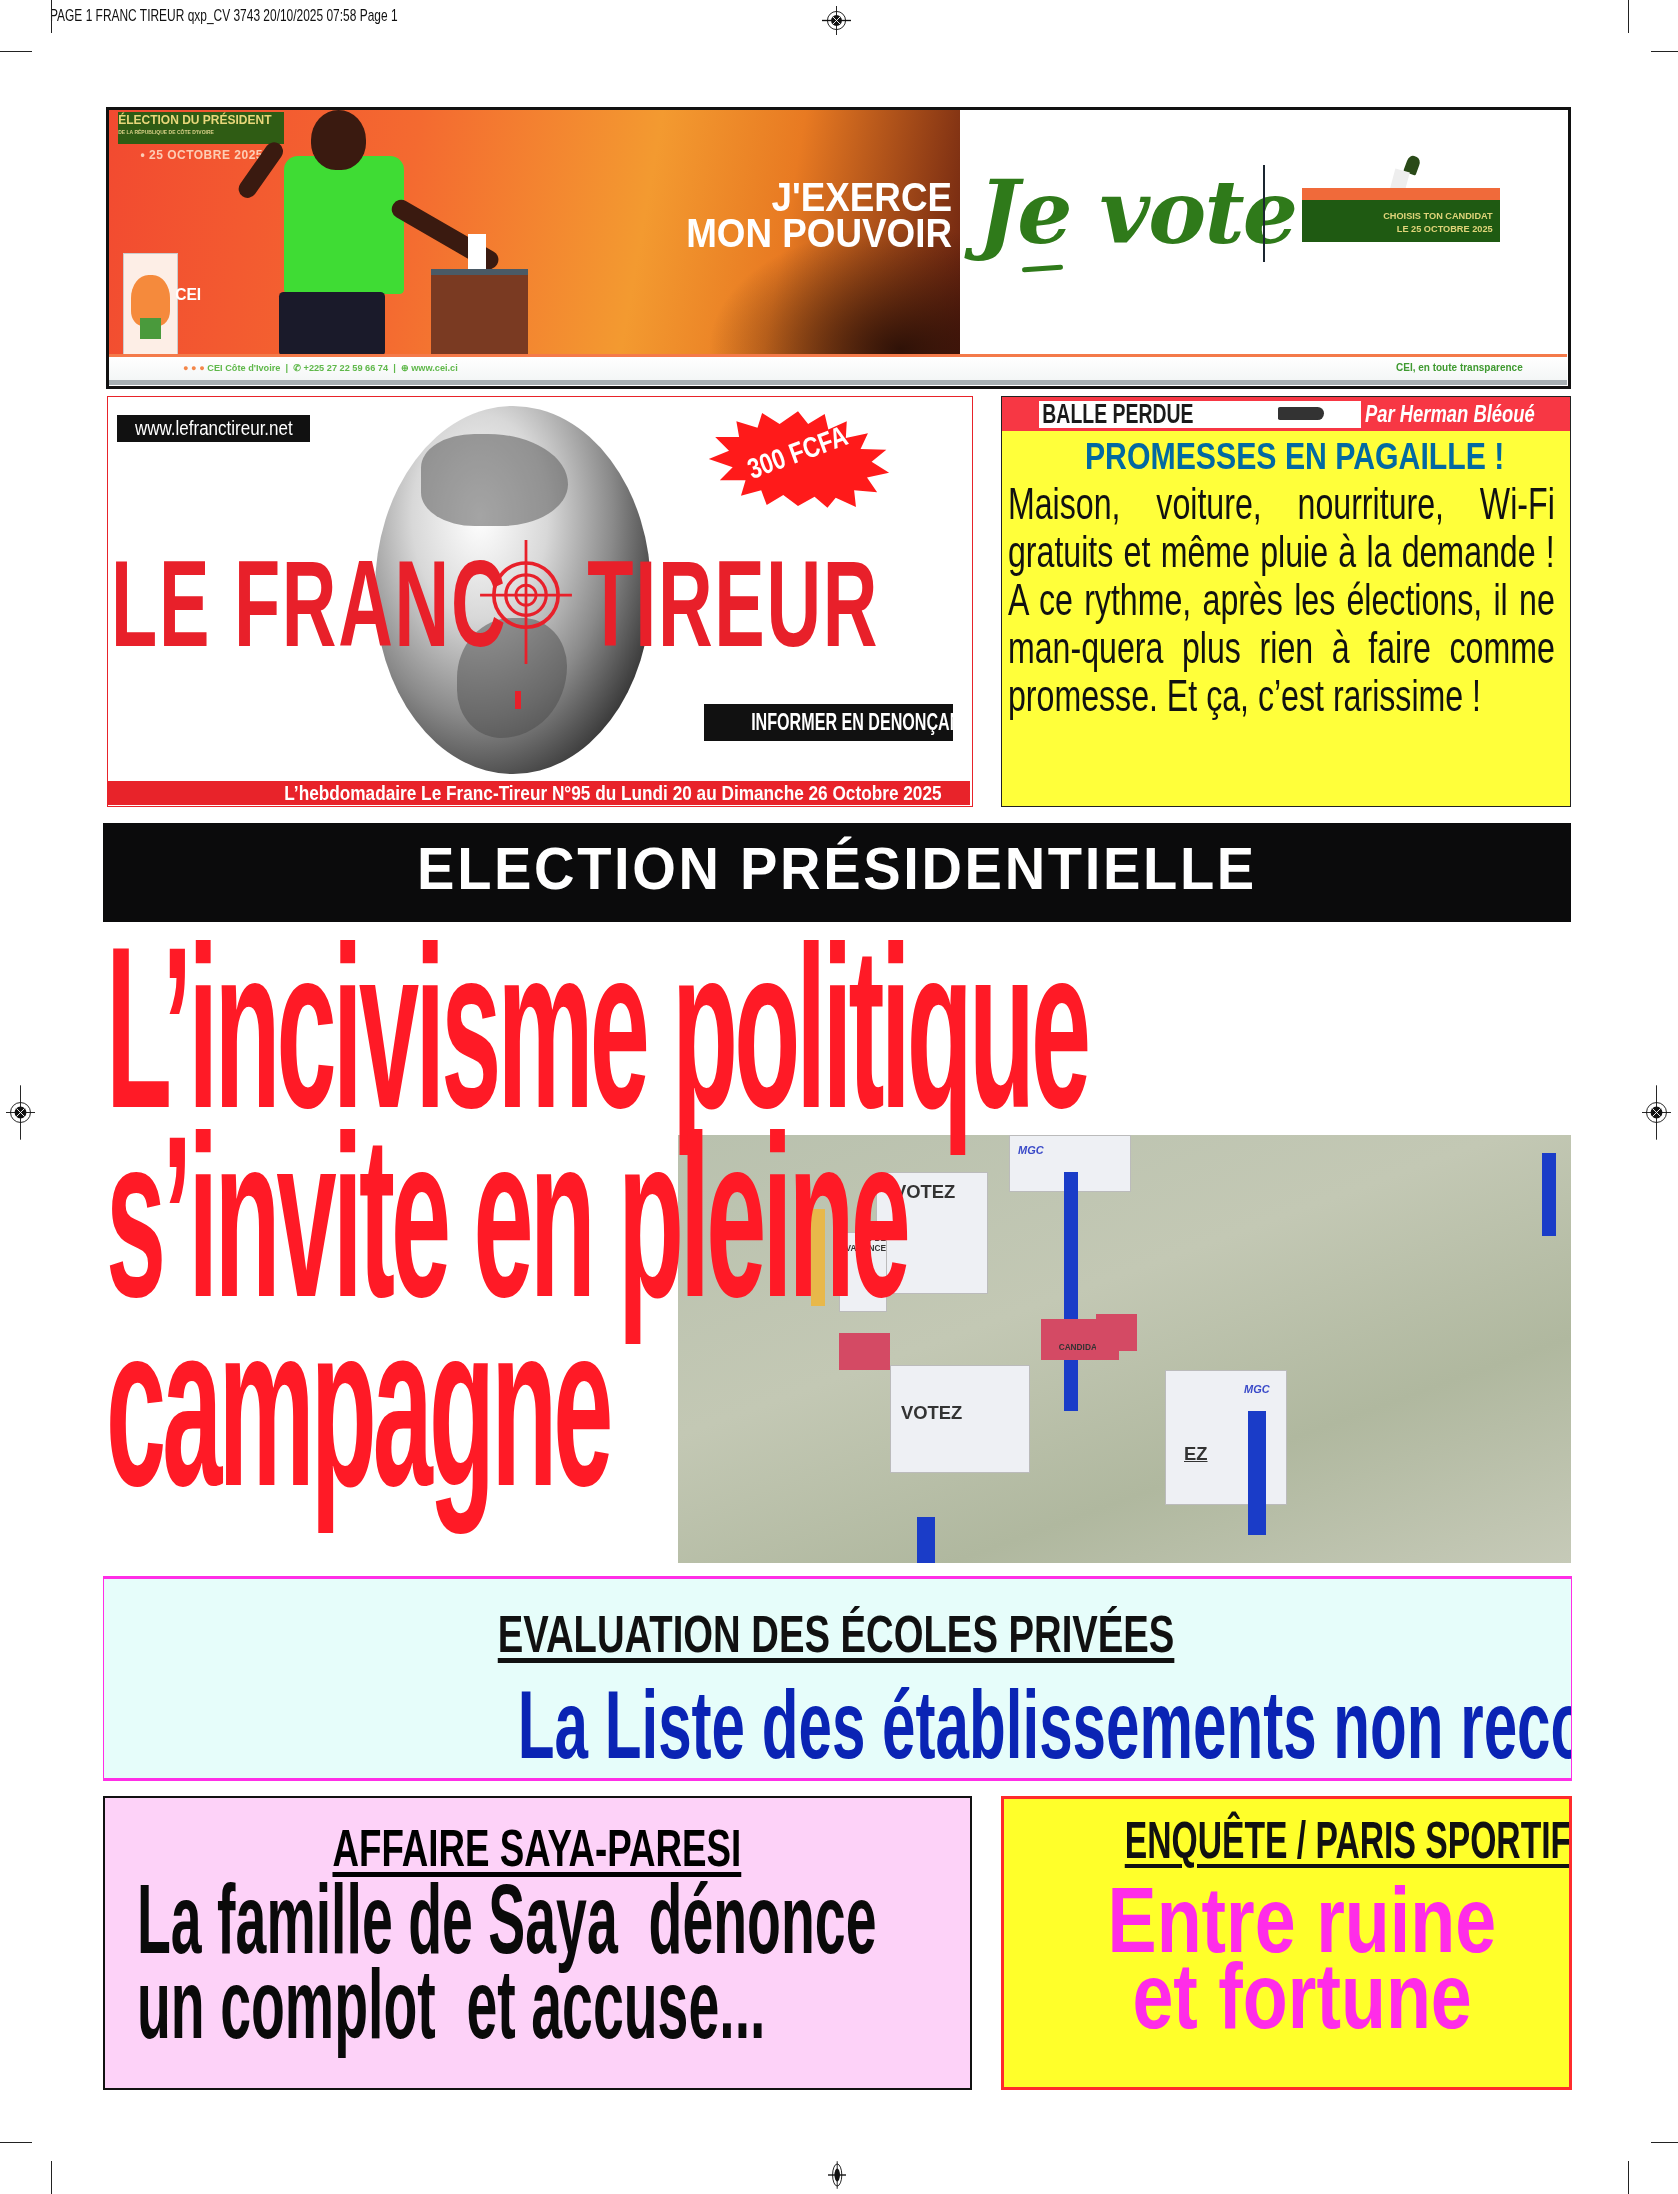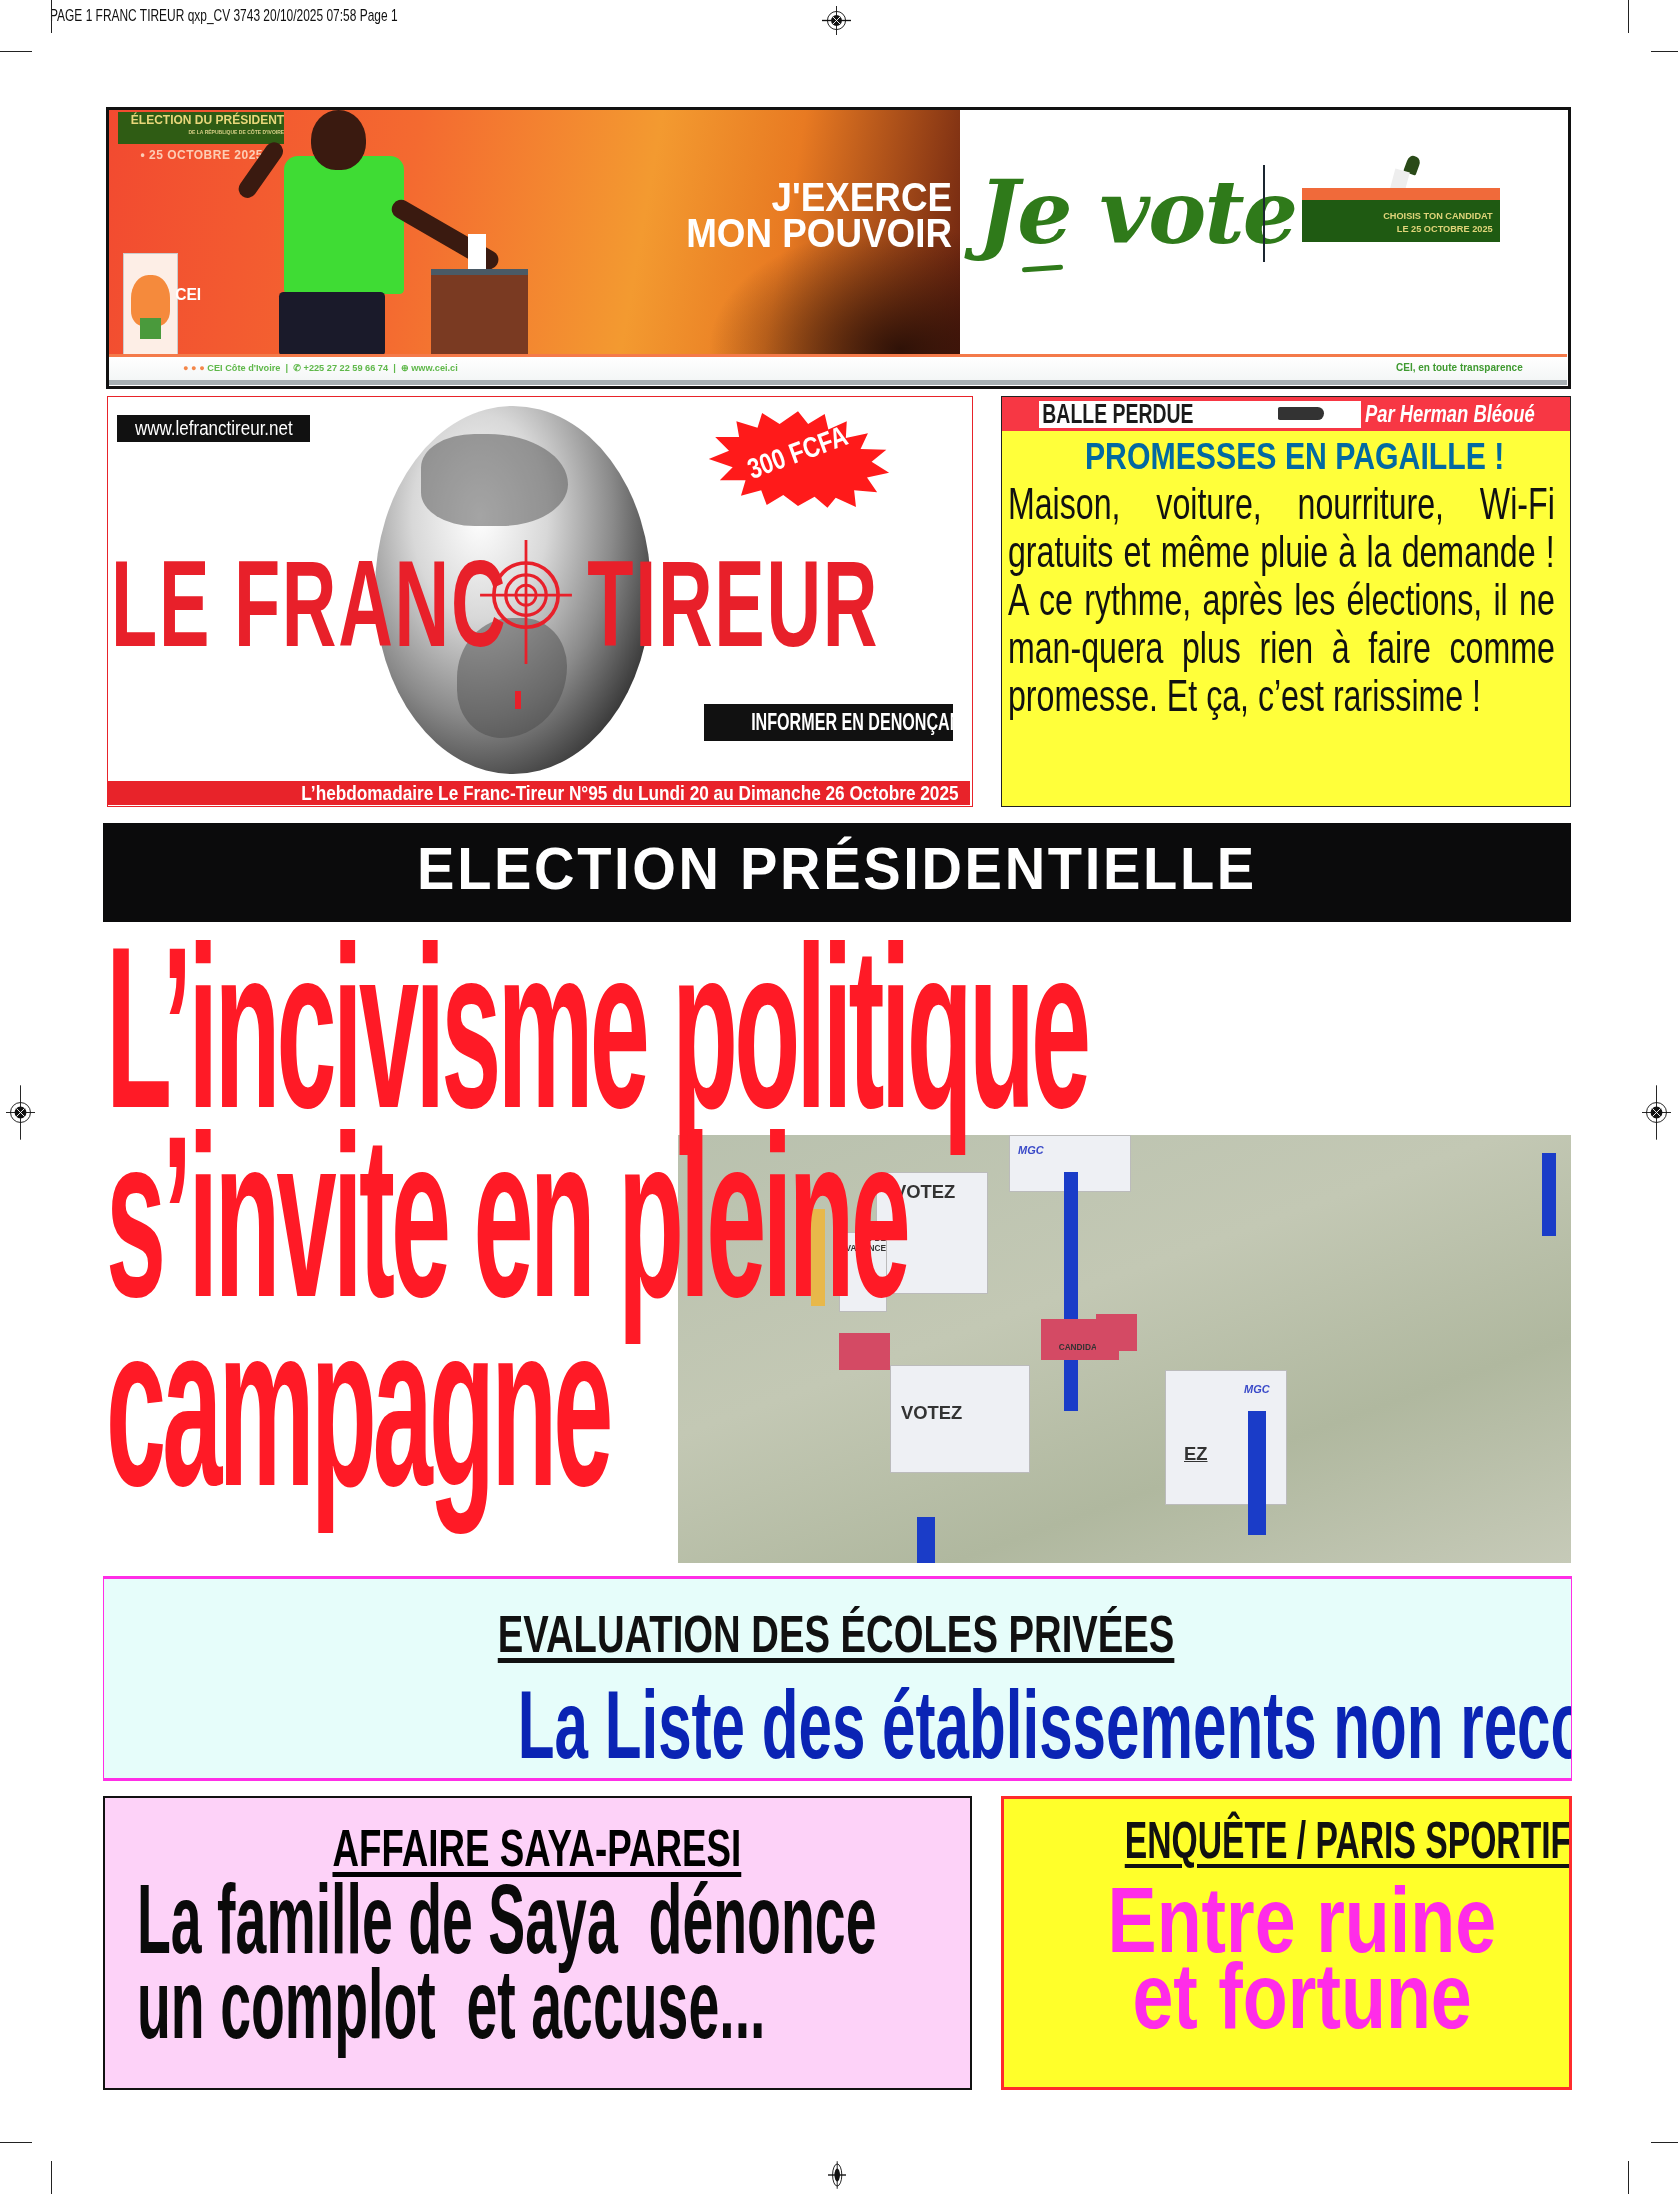--- a/index.html
+++ b/index.html
@@ -8,21 +8,21 @@
 
   
   .slug { left:50px; top:6.4px; font-size:16.6px; color:#111; transform:scaleX(0.72); transform-origin:left top; white-space:nowrap; }
   .trim-v { width:1.4px; background:#222; }
   .trim-h { height:1.8px; background:#222; }
 
   
   .ad { left:106px; top:107px; width:1465px; height:282px; border:3.7px solid #111; box-sizing:border-box; background:#fff; overflow:hidden; }
   .ad-left { left:0; top:0; width:851px; height:244px; background:linear-gradient(100deg,#f24a30 0%,#f46a30 35%,#f39a30 62%,#e87a22 78%,#6a2210 100%); overflow:hidden; }
   .ad-left .dark { left:598px; top:115px; width:276px; height:138px; background:radial-gradient(ellipse at 70% 90%, rgba(30,10,5,0.85), rgba(30,10,5,0) 70%); }
-  .ad-elec { left:9.2px; top:2.3px; width:166px; height:32px; background:#2f5c14; color:#e8d77a; font-weight:bold; font-size:12px; text-align:right; line-height:16.6px; }
+  .ad-elec { left:9.2px; top:2.3px; width:166px; height:32px; background:#2f5c14; color:#e8d77a; font-weight:bold; font-size:12px; text-align:left; line-height:16.6px; }
   .ad-elec small { display:block; font-size:5px; line-height:6.4px; color:#d6cf86; }
   .ad-date { left:14px; top:38px; width:166px; color:#ffe2cc; font-size:12px; font-weight:bold; opacity:.85; text-align:center; letter-spacing:0.5px; }
   .ad-person-head { left:202px; top:0px; width:55px; height:60px; background:#3a1a10; border-radius:50% 50% 45% 45%; }
   .ad-person-body { left:175px; top:46px; width:120px; height:138px; background:#3fdc34; border-radius:14px 14px 4.6px 4.6px; }
   .ad-person-arm { left:120px; top:51px; width:64px; height:18.4px; background:#3a1a10; transform:rotate(-55deg); border-radius:9.2px; }
   .ad-person-arm2 { left:276px; top:115px; width:120px; height:19.3px; background:#3a1a10; transform:rotate(30deg); border-radius:9.2px; }
   .ad-person-legs { left:170px; top:182px; width:106px; height:64px; background:#1a1a2a; border-radius:4.6px; }
   .ad-ballot { left:359px; top:124px; width:18.4px; height:41px; background:#fff; }
   .ad-box { left:322px; top:159px; width:97px; height:83px; background:#7a3a22; border-top:6.4px solid #4a5a66; }
   .ad-slogan { left:503px; top:69px; color:#fff; font-weight:bold; font-size:40px; line-height:36px; text-align:right; width:340px; transform:scaleX(0.92); transform-origin:right top; }
@@ -49,21 +49,21 @@
   .globe { left:267px; top:9.2px; width:276px; height:368px; border-radius:50%; background:radial-gradient(ellipse at 38% 30%, #ffffff 0%, #d8d8d8 28%, #8a8a8a 55%, #3a3a3a 78%, #111 100%); }
   .globe-land1 { left:313px; top:37px; width:147px; height:92px; background:#5a5a5a; border-radius:40% 60% 50% 40%; opacity:.55; }
   .globe-land2 { left:349px; top:221px; width:110px; height:120px; background:#4a4a4a; border-radius:50% 40% 60% 40%; opacity:.5; }
   .web-url { left:9.2px; top:17.5px; width:193px; height:27px; background:#111; color:#fff; font-size:20px; line-height:27px; text-align:center; }
   .web-url span { display:inline-block; transform:scaleX(0.85); }
   .price-burst { left:598px; top:14px; width:184px; height:97px; }
   .logo-text { left:2.8px; top:147px; color:#e8202a; font-weight:bold; font-size:122px; line-height:120px; white-space:nowrap; transform:scaleX(0.62); transform-origin:left top; letter-spacing:2.8px; }
   .crosshair { left:372px; top:143px; width:92px; height:124px; }
   .tagline-box { left:596px; top:307px; width:249px; height:37px; background:#111; color:#fff; font-weight:bold; font-size:23px; line-height:37px; text-align:center; overflow:hidden; }
   .tagline-box span { display:inline-block; transform:scaleX(0.7); white-space:nowrap; }
-  .issue-bar { left:0; top:384px; width:862px; height:24.4px; background:#e8232a; color:#fff; font-weight:bold; font-size:21px; line-height:24.4px; text-align:right; padding-right:11px; box-sizing:border-box; overflow:hidden; white-space:nowrap; }
+  .issue-bar { left:0; top:384px; width:862px; height:24.4px; background:#e8232a; color:#fff; font-weight:bold; font-size:21px; line-height:24.4px; text-align:right; padding-right:28px; box-sizing:border-box; overflow:hidden; white-space:nowrap; }
   .issue-bar span { display:inline-block; transform:scaleX(0.82); transform-origin:right center; }
 
   
   .bp { left:1001px; top:396px; width:570px; height:411px; background:#ffff3a; border:1.4px solid #222; box-sizing:border-box; overflow:hidden; }
   .bp-head { left:0; top:0; width:570px; height:34px; background:#f73744; }
   .bp-label { left:37px; top:3.7px; width:322px; height:27px; background:#fff; color:#1a1a1a; font-weight:bold; font-size:27px; line-height:27px; overflow:hidden; white-space:nowrap; }
   .bp-label span { display:inline-block; transform:scaleX(0.72); transform-origin:left center; padding-left:4.6px; }
   .bullet { left:276px; top:10px; width:46px; height:13px; background:#333; border-radius:1.8px 6.4px 6.4px 1.8px; }
   .bp-author { left:363px; top:3.7px; color:#fff; font-style:italic; font-weight:bold; font-size:23px; line-height:27px; white-space:nowrap; transform:scaleX(0.8); transform-origin:left top; }
   .bp-title { left:8px; top:37px; width:570px; text-align:center; color:#0369a1; font-weight:bold; font-size:36px; line-height:46px; white-space:nowrap; }

